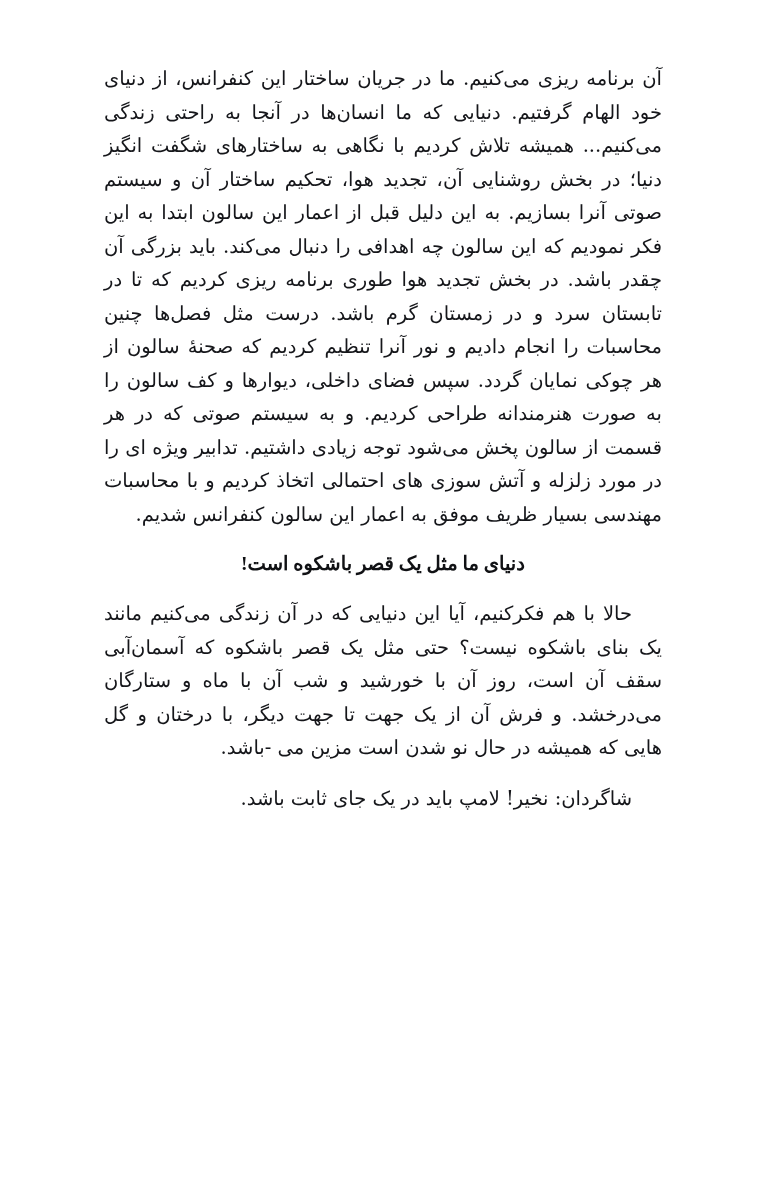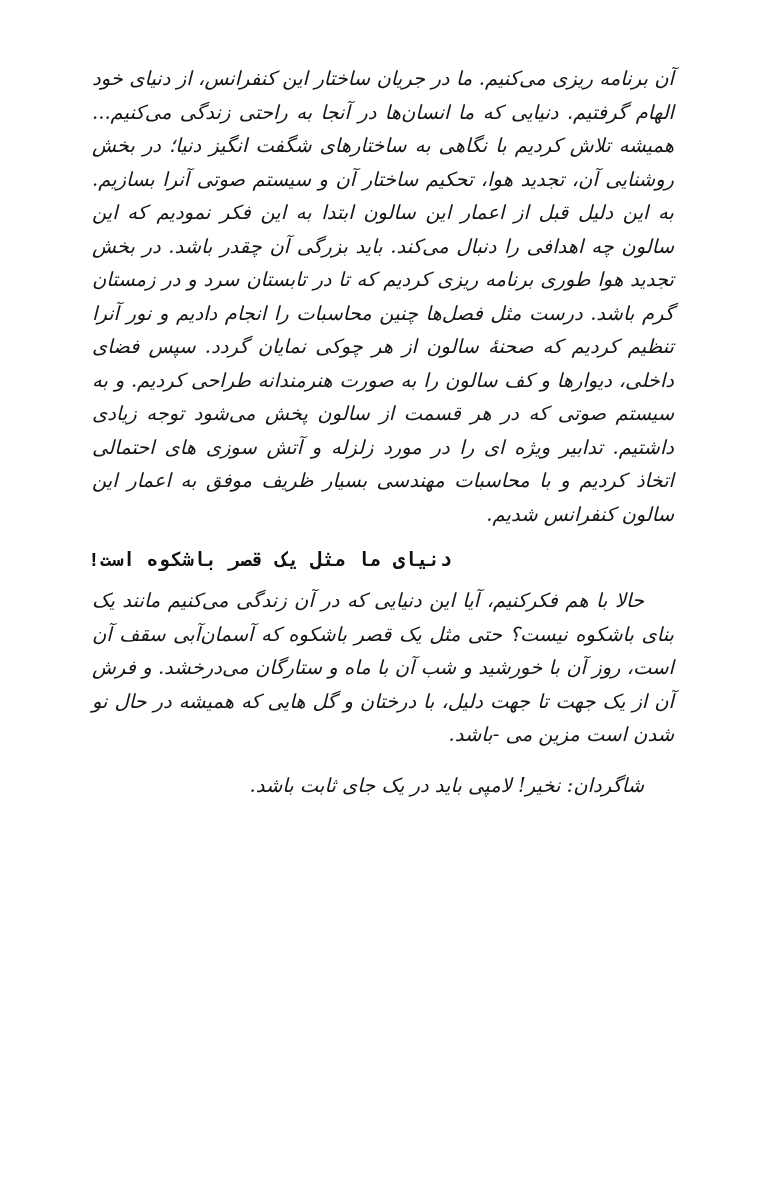--- a/index.html
+++ b/index.html
@@ -30,59 +30,58 @@
     color: #6e6e6e;
     letter-spacing: 0.2px;
     margin-top: 72px;
     direction: rtl;
   }
   .body-block {
     margin-top: 62px;
     direction: rtl;
   }
   p.para {
-    margin: 4px;
+    margin: 16px;
     font-size: 19.5px;
     line-height: 33.5px;
     text-align: justify;
     text-align-last: right;
     direction: rtl;
     color: #15161a;
     letter-spacing: 0;
-    font-style: italic;
   }
   p.para.indent {
     text-indent: 30px;
   }
   p.para.gap {
     margin-top: 17px;
   }
   h2.section-head {
     margin: 13px 0 6px 0;
-    font-family: Liberation Mono, monospace;
+    font-family: Liberation Serif, serif;
     font-size: 19.5px;
     font-weight: bold;
-    text-align: left;
+    text-align: center;
     direction: rtl;
     color: #101114;
     line-height: 34px;
   }
 </style>
 </head>
 <body>
 
 <div class="page">
 
 
   <div class="body-block">
 
     <p class="para">آن برنامه ریزی می‌کنیم. ما در جریان ساختار این کنفرانس، از دنیای خود الهام گرفتیم. دنیایی که ما انسان‌ها در آنجا به راحتی زندگی می‌کنیم... همیشه تلاش کردیم با نگاهی به ساختارهای شگفت انگیز دنیا؛ در بخش روشنایی آن، تجدید هوا، تحکیم ساختار آن و سیستم صوتی آنرا بسازیم. به این دلیل قبل از اعمار این سالون ابتدا به این فکر نمودیم که این سالون چه اهدافی را دنبال می‌کند. باید بزرگی آن چقدر باشد. در بخش تجدید هوا طوری برنامه ریزی کردیم که تا در تابستان سرد و در زمستان گرم باشد. درست مثل فصل‌ها چنین محاسبات را انجام دادیم و نور آنرا تنظیم کردیم که صحنهٔ سالون از هر چوکی نمایان گردد. سپس فضای داخلی، دیوارها و کف سالون را به صورت هنرمندانه طراحی کردیم. و به سیستم صوتی که در هر قسمت از سالون پخش می‌شود توجه زیادی داشتیم. تدابیر ویژه ای را در مورد زلزله و آتش سوزی های احتمالی اتخاذ کردیم و با محاسبات مهندسی بسیار ظریف موفق به اعمار این سالون کنفرانس شدیم.</p>
 
     <h2 class="section-head">دنیای ما مثل یک قصر باشکوه است!</h2>
 
-    <p class="para indent">حالا با هم فکرکنیم، آیا این دنیایی که در آن زندگی می‌کنیم مانند یک بنای باشکوه نیست؟ حتی مثل یک قصر باشکوه که آسمان‌آبی سقف آن است، روز آن با خورشید و شب آن با ماه و ستارگان می‌درخشد. و فرش آن از یک جهت تا جهت دلیل، با درختان و گل هایی که همیشه در حال نو شدن است مزین می -باشد.</p>
+    <p class="para indent">حالا با هم فکرکنیم، آیا این دنیایی که در آن زندگی می‌کنیم مانند یک بنای باشکوه نیست؟ حتی مثل یک قصر باشکوه که آسمان‌آبی سقف آن است، روز آن با خورشید و شب آن با ماه و ستارگان می‌درخشد. و فرش آن از یک جهت تا جهت دیگر، با درختان و گل هایی که همیشه در حال نو شدن است مزین می -باشد.</p>
 
 
-    <p class="para indent gap">شاگردان: نخیر! لامپی باید در یک جای ثابت باشد.</p>
+    <p class="para indent gap">شاگردان: نخیر! لامپ باید در یک جای ثابت باشد.</p>
 
   </div>
 
 </div>
 
 </body></html>

